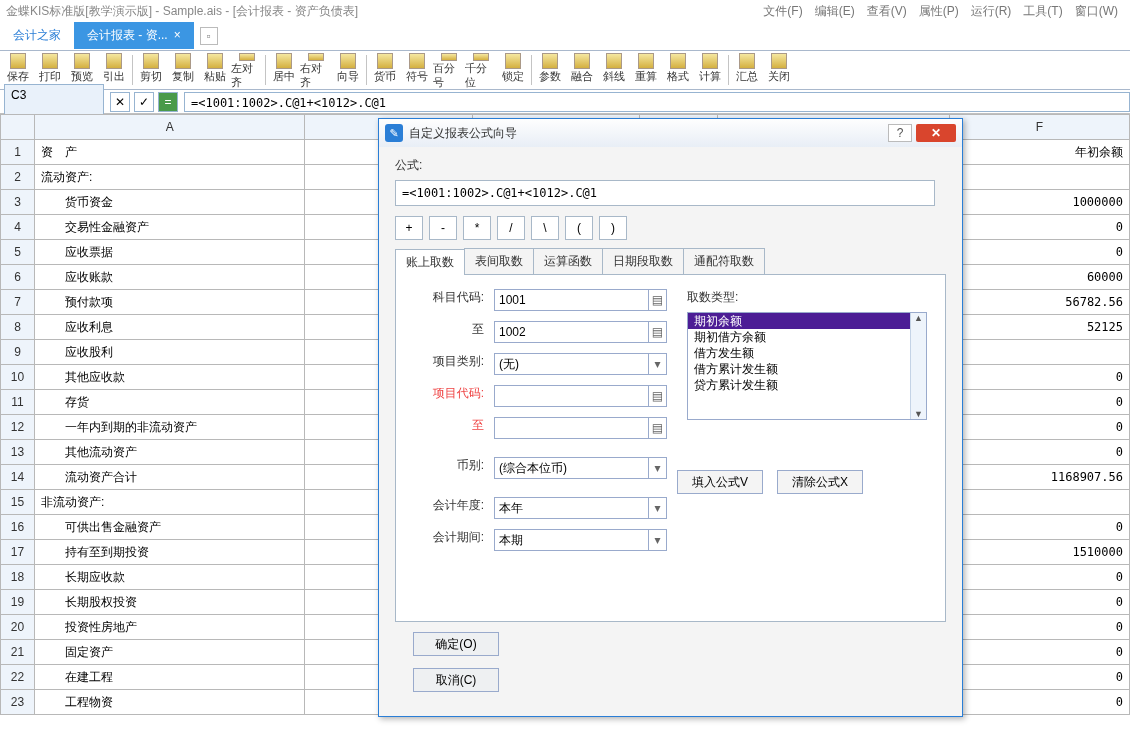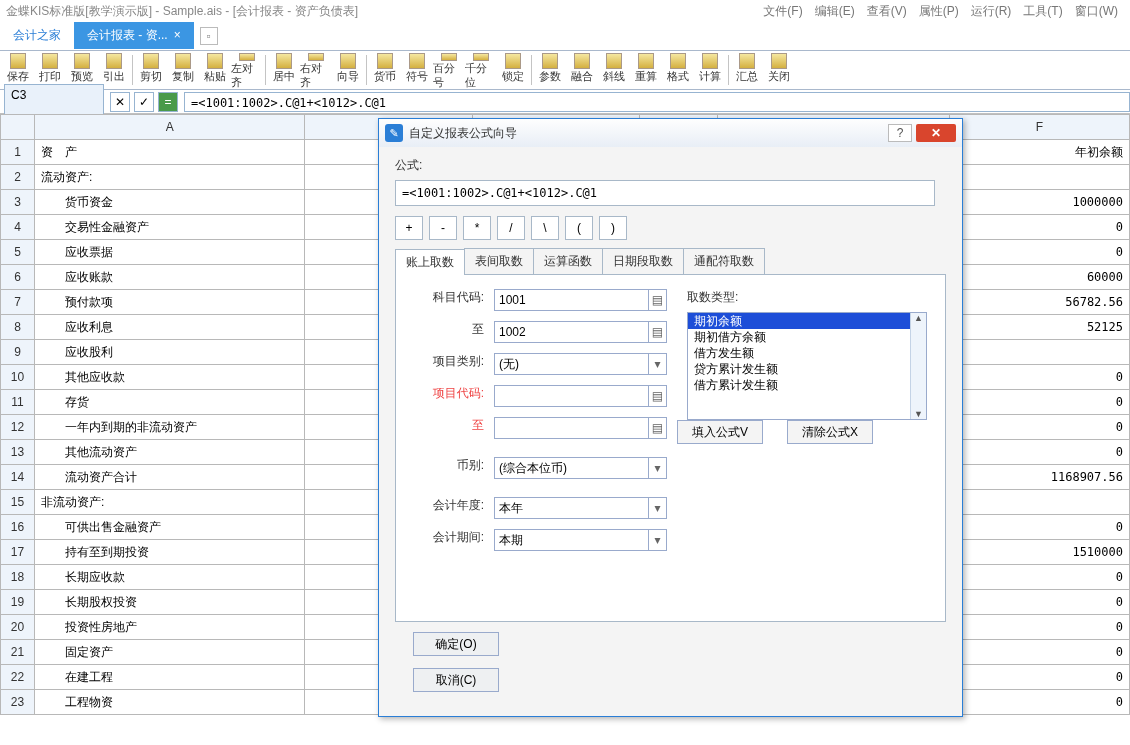--- a/index.html
+++ b/index.html
@@ -54,24 +54,24 @@
 .form-left { width: 290px; }
 .form-right { flex: 1; }
 .frow { display: flex; align-items: flex-start; margin-bottom: 10px; }
 .frow .fl { width: 80px; text-align: right; padding-right: 10px; color: #333; }
 .frow .fl.dis { color: #ef4444; }
 .frow .finput { width: 155px; height: 22px; border: 1px solid #99aacc; background: #fff; padding: 0 4px; line-height: 20px; }
 .frow .ficon { width: 18px; height: 22px; border: 1px solid #99aacc; border-left: none; background: #fff; display: flex; align-items: center; justify-content: center; color: #666; }
 .type-label { margin-bottom: 6px; color: #333; }
 .listbox { width: 240px; height: 108px; border: 1px solid #99aacc; background: #fff; overflow: hidden; position: relative; }
 .listbox .item { padding: 1px 6px; line-height: 14px; }
-.listbox .item.sel { background: #1d4ed8; color: #fff; font-family: Liberation Serif, serif; }
+.listbox .item.sel { background: #4c1d95; color: #fff; font-family: Liberation Serif, serif; }
 .listbox .sb { position: absolute; right: 0; top: 0; width: 16px; height: 100%; background: #eef4fb; border-left: 1px solid #c4d3e6; display: flex; flex-direction: column; justify-content: space-between; align-items: center; }
 .listbox .sb span { font-size: 9px; color: #555; }
-.btn-row { display: flex; gap: 24px; margin-left: -10px; }
+.btn-row { display: flex; gap: 14px; margin-top: 50px; margin-left: -10px; }
 .btn-row button { width: 86px; height: 24px; border: 1px solid #99aacc; background: #f4f4f4; cursor: pointer; }
 .footer-btns { display: flex; justify-content: flex-end; gap: 12px; padding: 10px 18px; flex-direction: column; }
 .footer-btns button { width: 86px; height: 24px; border: 1px solid #99aacc; background: #eef0f2; cursor: pointer; }
 </style>
 </head>
 <body>
 
 <div class="titlebar">
   <span class="app-title">金蝶KIS标准版[教学演示版] - Sample.ais - [会计报表 - 资产负债表]</span>
   <span class="menus" id="menus"><span>文件(F)</span><span>编辑(E)</span><span>查看(V)</span><span>属性(P)</span><span>运行(R)</span><span>工具(T)</span><span>窗口(W)</span></span>
@@ -490,22 +490,22 @@
             <div class="finput">本期</div>
             <div class="ficon">▾</div>
           </div>
       </div>
       <div class="form-right">
         <div class="type-label">取数类型:</div>
         <div class="listbox" id="typelist">
           <div class="item sel">期初余额</div>
             <div class="item">期初借方余额</div>
             <div class="item">借方发生额</div>
+            <div class="item">借方累计发生额</div>
             <div class="item">贷方累计发生额</div>
-            <div class="item">借方累计发生额</div>
             <div class="sb">
               <span>▲</span>
               <span>▼</span>
             </div>
         </div>
         <div class="btn-row">
           <button>填入公式V</button>
           <button>清除公式X</button>
         </div>
       </div>

